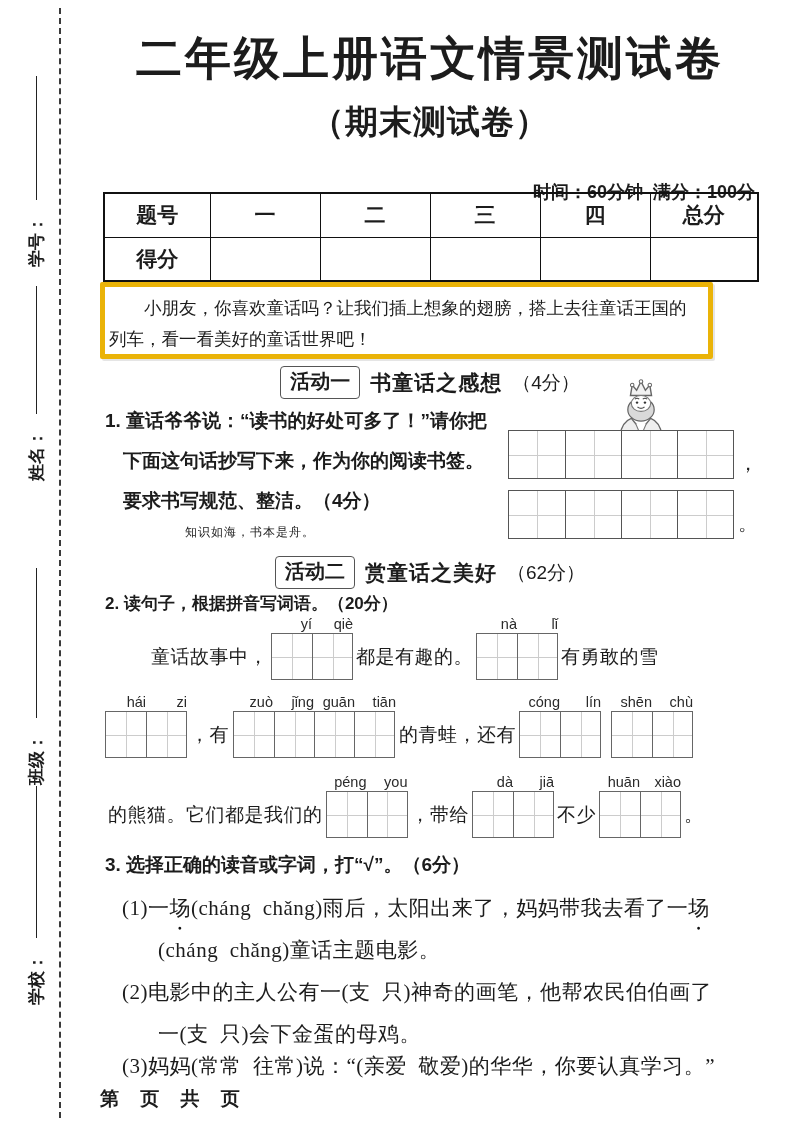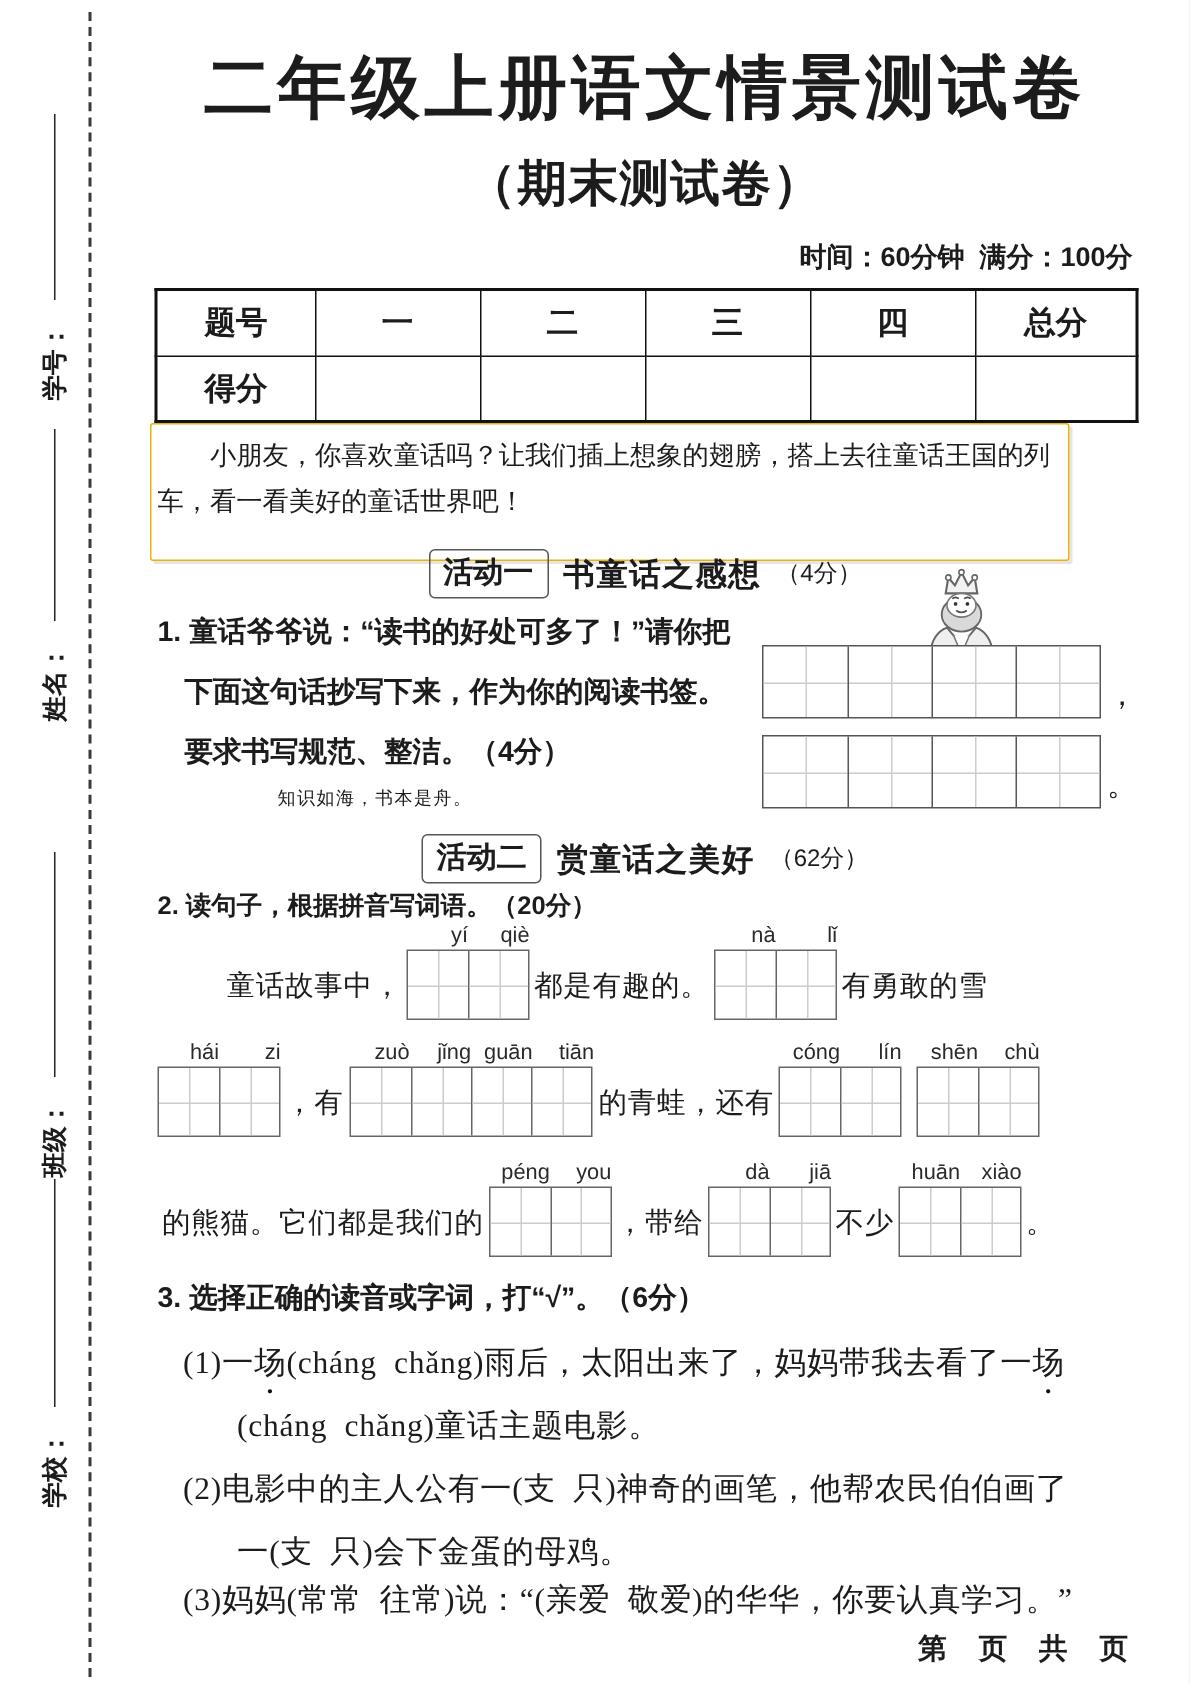--- a/index.html
+++ b/index.html
@@ -22,47 +22,47 @@
   .sf1 { top:76px; }  .sf1 .sline { height:124px; }
   .sf2 { top:286px; } .sf2 .sline { height:128px; }
   .sf3 { top:568px; } .sf3 .sline { height:150px; }
   .sf4 { top:786px; } .sf4 .sline { height:152px; }
 
   
   .title { position:absolute; left:100px; top:28px; width:660px; text-align:center;
     font-size:46px; font-weight:bold; letter-spacing:3px; }
   .subtitle { position:absolute; left:100px; top:100px; width:660px; text-align:center;
     font-size:33px; font-weight:bold; letter-spacing:1px; }
-  .meta { position:absolute; left:100px; top:159px; width:655px; text-align:right;
+  .meta { position:absolute; left:100px; top:180px; width:655px; text-align:right;
     font-size:18px; font-weight:600; white-space:pre-wrap; }
 
   
   .scoretable { position:absolute; left:103px; top:192px; border-collapse:collapse;
     table-layout:fixed;padding-left:28px; }
   .scoretable td { border:1.6px solid #111; text-align:center; vertical-align:middle;
     font-size:21px; font-weight:600; }
   .scoretable { border:2.4px solid #111; }
   .scoretable tr:nth-child(1) td { height:44px; }
   .scoretable tr:nth-child(2) td { height:44px; }
 
   
-  .introbox { position:absolute; left:100px; top:282px; width:613px; height:92px;
-    border:1px solid #eab308; border-radius:2px; box-shadow:2px 2px 0 rgba(0,0,0,0.10);
+  .introbox { position:absolute; left:100px; top:282px; width:613px; height:77px;
+    border:5px solid #eab308; border-radius:2px; box-shadow:2px 2px 0 rgba(0,0,0,0.10);
     padding:6px 6px 4px 4px; }
   .introbox p { font-size:17.5px; line-height:31px; text-indent:2em;
     font-family:"DejaVu Serif", serif; }
 
   
   .actheading { position:absolute; left:100px; width:660px; text-align:center;
     display:flex; justify-content:center; align-items:center; gap:10px; }
   .act1 { top:366px; } .act2 { top:556px; }
   .badge { border:1.3px solid #555; border-radius:4px; padding:1px 9px 3px;
     font-size:20px; font-weight:bold; }
   .acttitle { font-size:21px; font-weight:bold; letter-spacing:1px; }
-  .actpts { font-size:16px; font-weight:400; }
+  .actpts { font-size:19px; font-weight:400; }
 
   
   .q1 { position:absolute; left:100px; top:402px; width:660px; height:150px; }
   .q1 .ln { position:absolute; left:5px; font-size:19px; font-weight:600; white-space:nowrap; }
   .q1 .l1 { top:6px; }
   .q1 .l2 { top:46px; left:23px; }
   .q1 .l3 { top:86px; left:23px; }
   .q1 .sent { position:absolute; left:85px; top:122px; font-size:12px; font-weight:normal;
     font-family:"DejaVu Serif", serif; letter-spacing:1px; }
   .king { position:absolute; left:512px; top:-24px; width:58px; height:58px; z-index:0; }
@@ -103,21 +103,21 @@
   .q3line { position:absolute; font-size:21px; font-family:Liberation Serif, serif;
     white-space:pre-wrap; letter-spacing:0.5px; }
   .i1a { left:122px; top:894px; } .i1b { left:158px; top:936px; }
   .i2a { left:122px; top:978px; } .i2b { left:158px; top:1020px; }
   .i3a { left:122px; top:1052px; }
   .emph { position:relative; display:inline-block; }
   .emph::after { content:"●"; position:absolute; left:50%; bottom:-9px;
     transform:translateX(-50%); font-size:6.5px; color:#111; }
 
   
-  .footer { position:absolute; left:100px; top:1086px; width:660px; text-align:right;
+  .footer { position:absolute; left:100px; top:1086px; width:660px; text-align:left;
     font-size:19px; font-weight:bold; letter-spacing:8px; }
 </style>
 </head>
 <body>
 
 <div class="page">
 
   <div class="fold-line"></div>
 
   <div class="sfield sf1">

